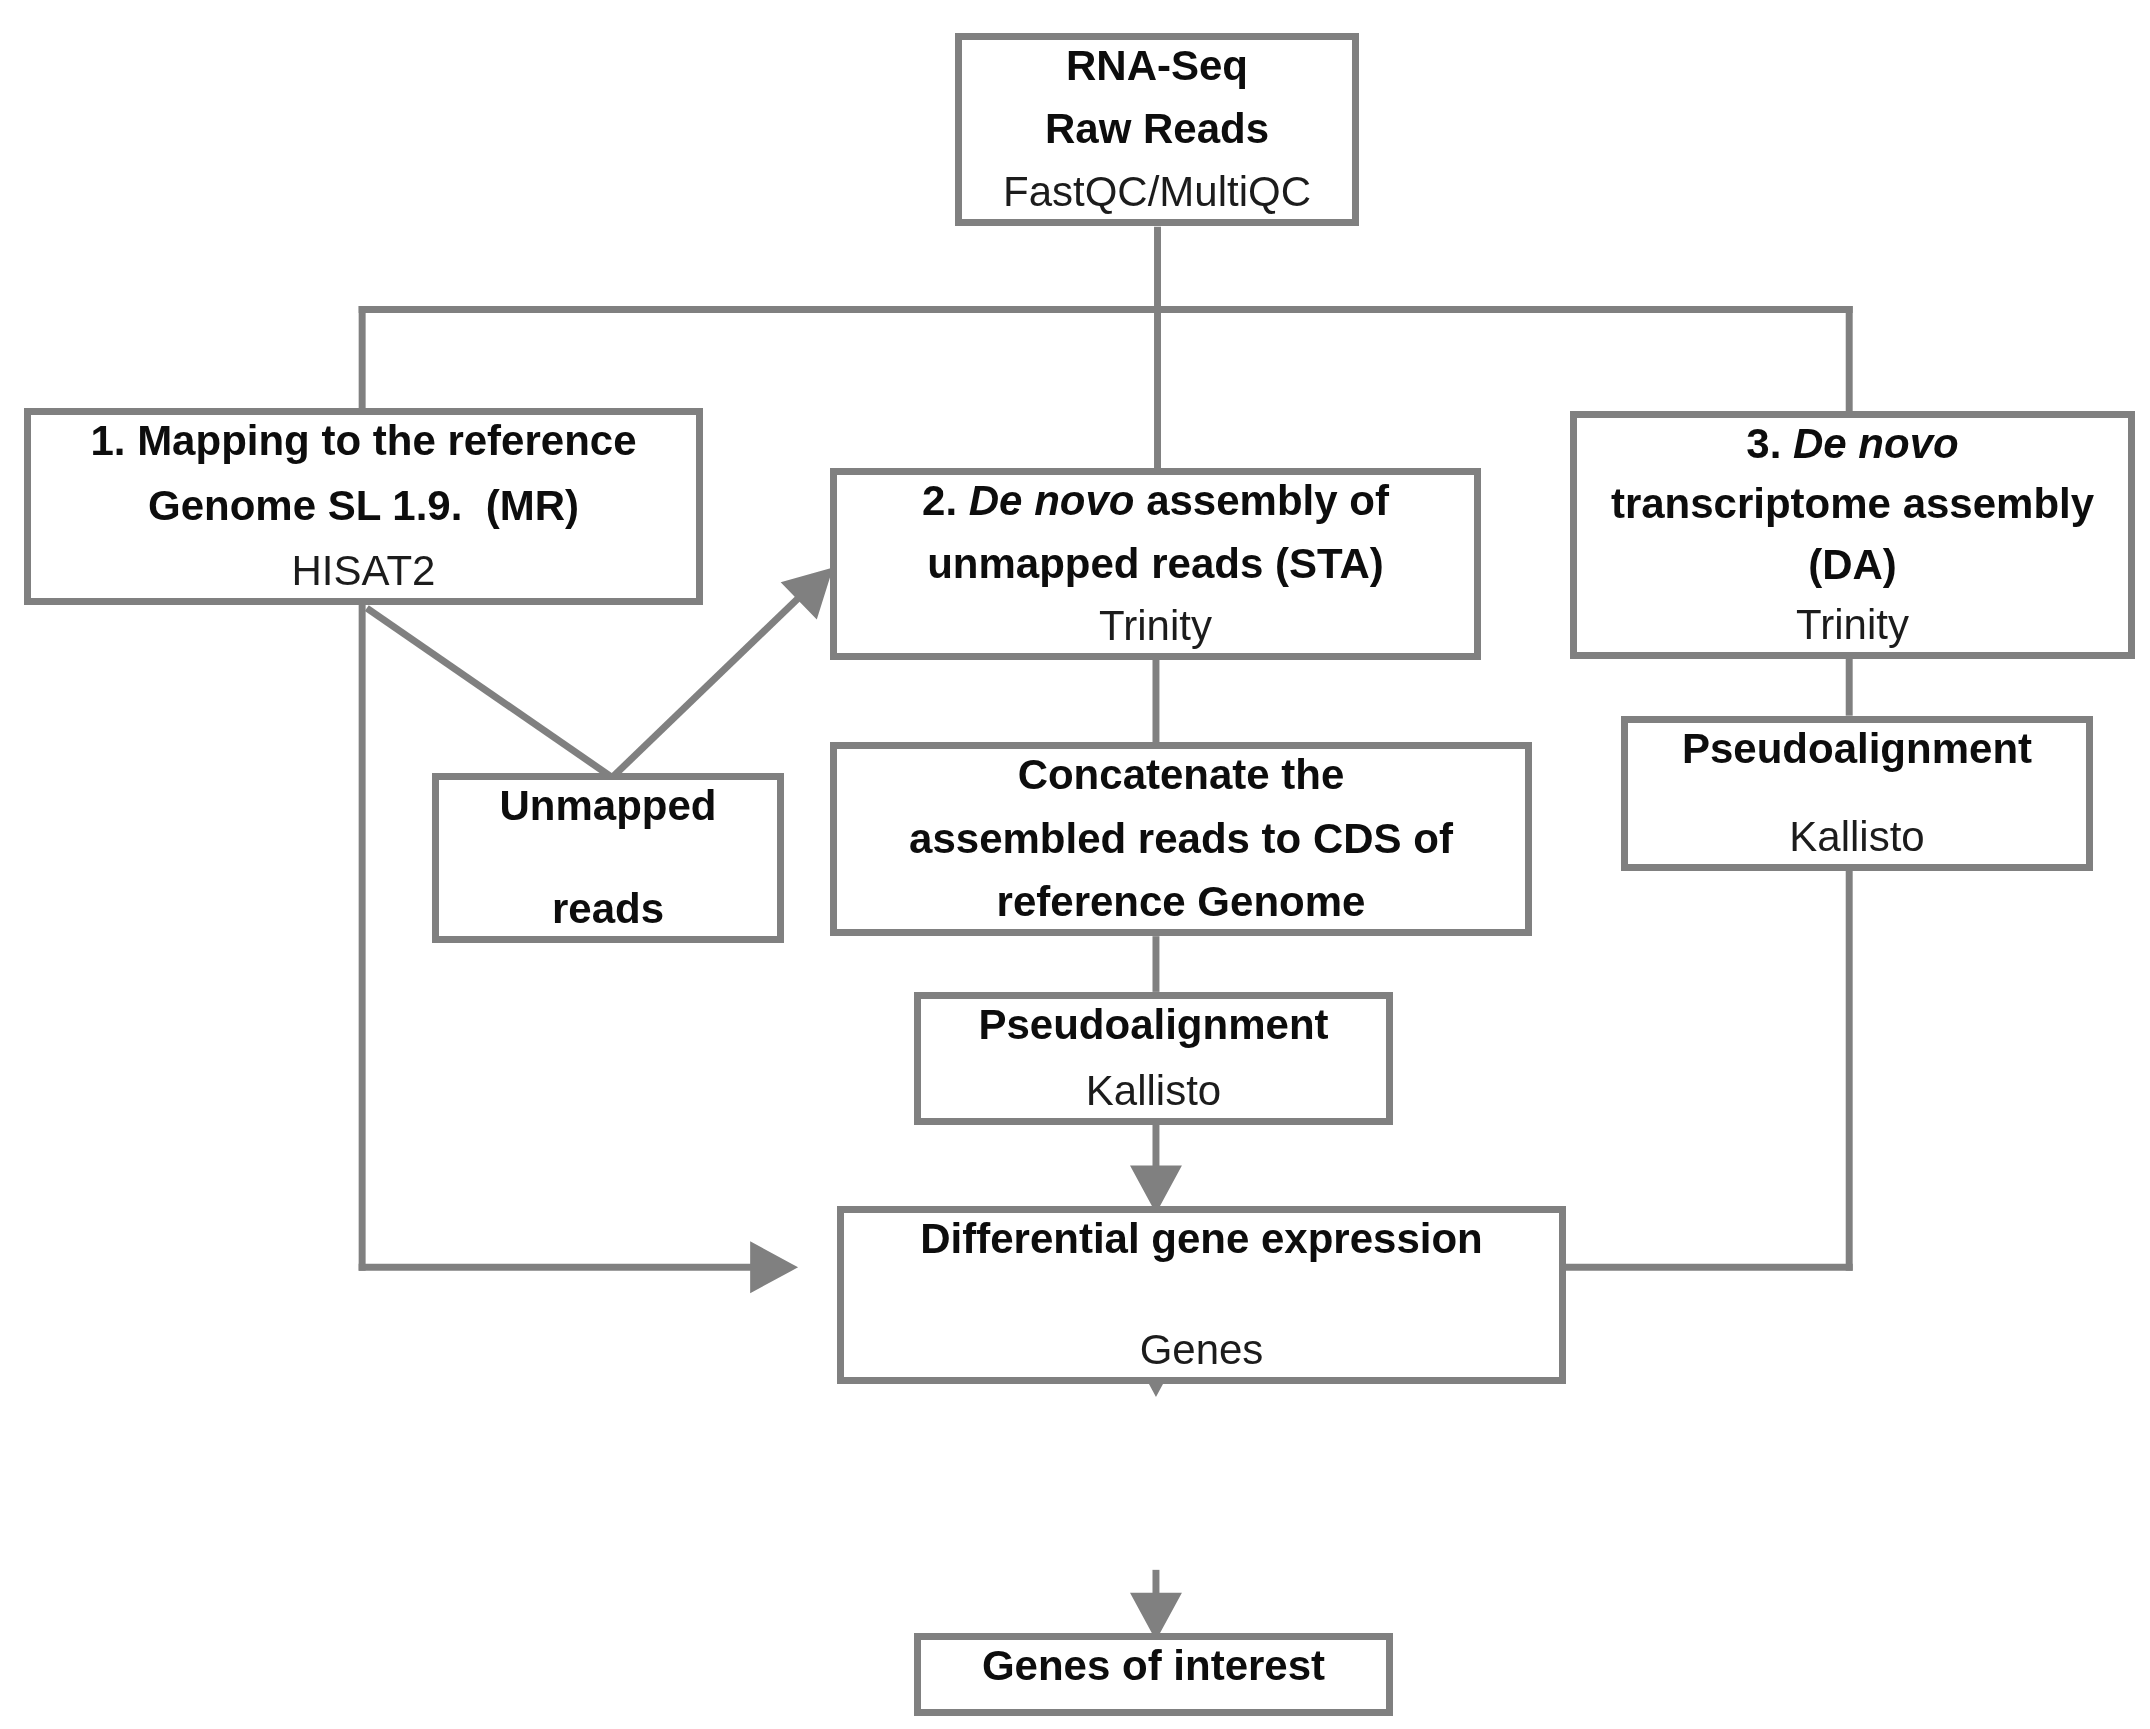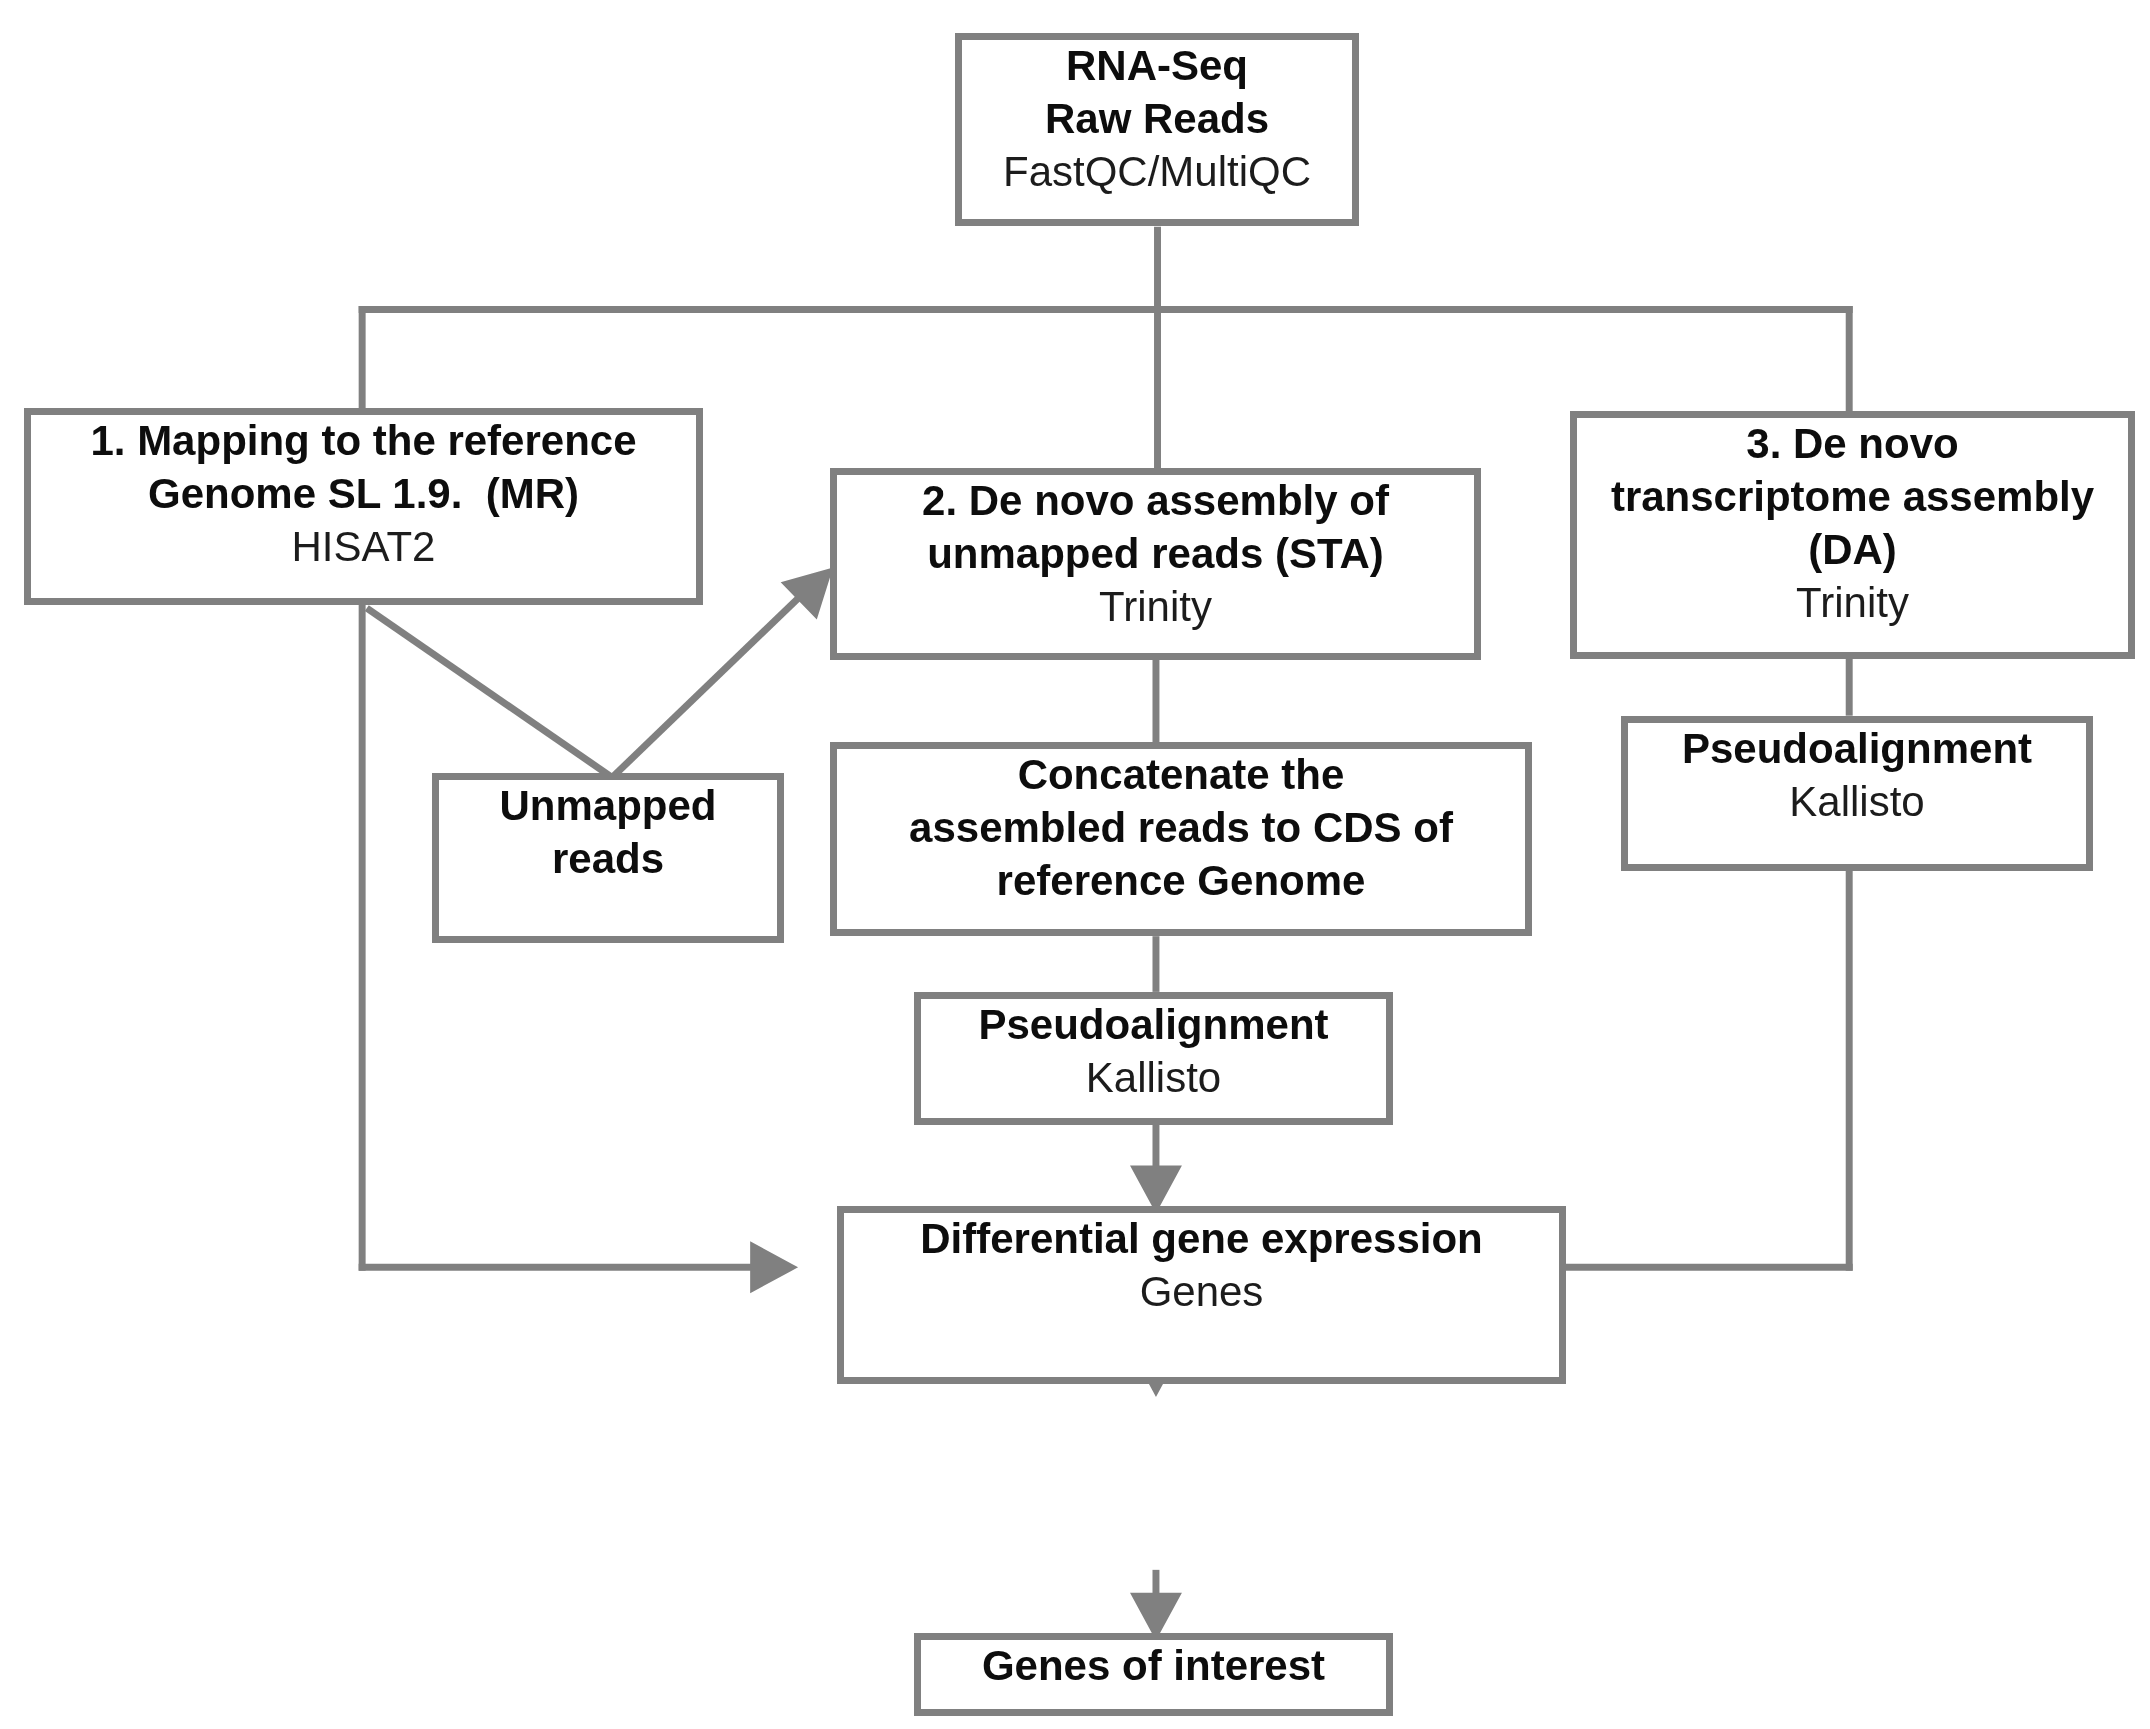--- a/index.html
+++ b/index.html
@@ -12,30 +12,30 @@
   }
   .connectors{position:absolute;left:0;top:0;width:2151px;height:1730px;z-index:0;}
   .box{
     position:absolute;
     box-sizing:border-box;
     border:7.7px solid #808080;
     background:#ffffff;
     display:flex;
     flex-direction:column;
     align-items:center;
-    justify-content:flex-start;
+    justify-content:space-between;
     text-align:center;
     z-index:1;
     color:#0d0d0d;
     font-size:42px;
     line-height:1.26;
   }
   .line{white-space:pre-wrap;}
   .b{font-weight:700;}
-  .i{}
+  .i{font-style:italic;}
   .tool{font-weight:400;color:#1c1c1c;}
   .go-box .line{font-size:36px;word-spacing:5.4px;}
 </style>
 </head>
 <body>
 
 <div class="canvas">
 
   <svg class="connectors" viewBox="0 0 2780 2236" xmlns="http://www.w3.org/2000/svg">
     <g stroke="#808080" stroke-width="9" fill="#808080">

